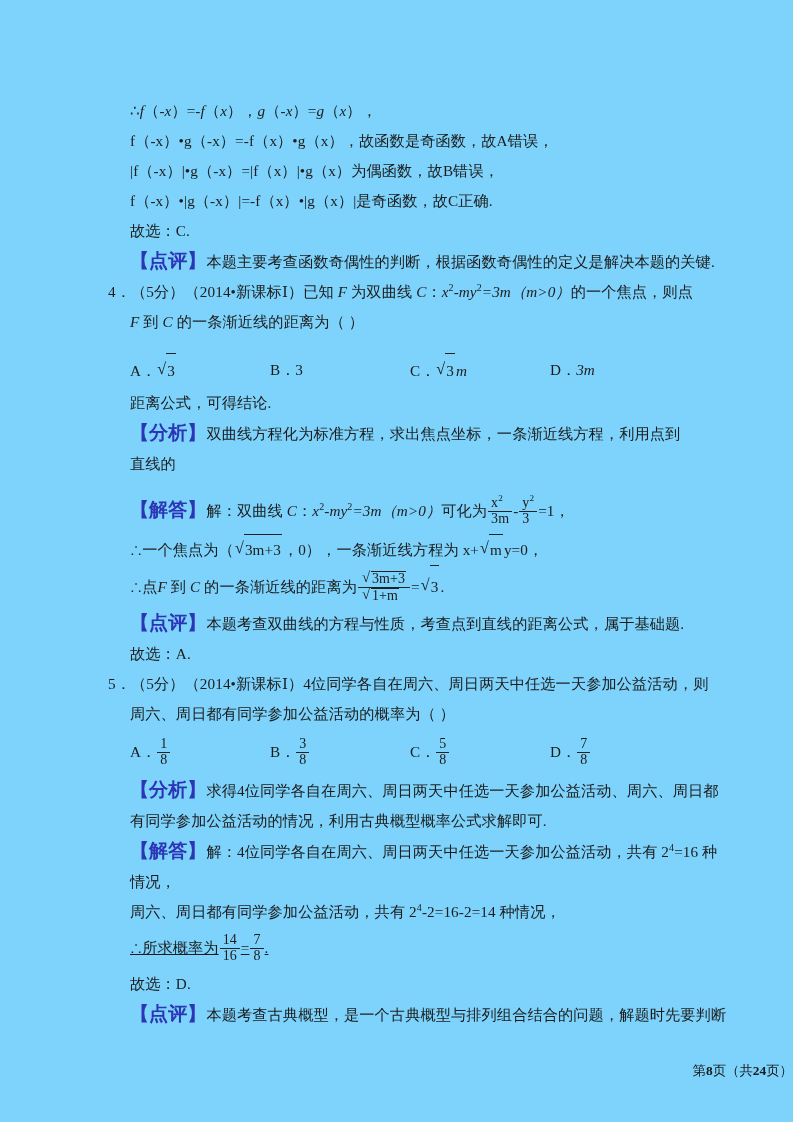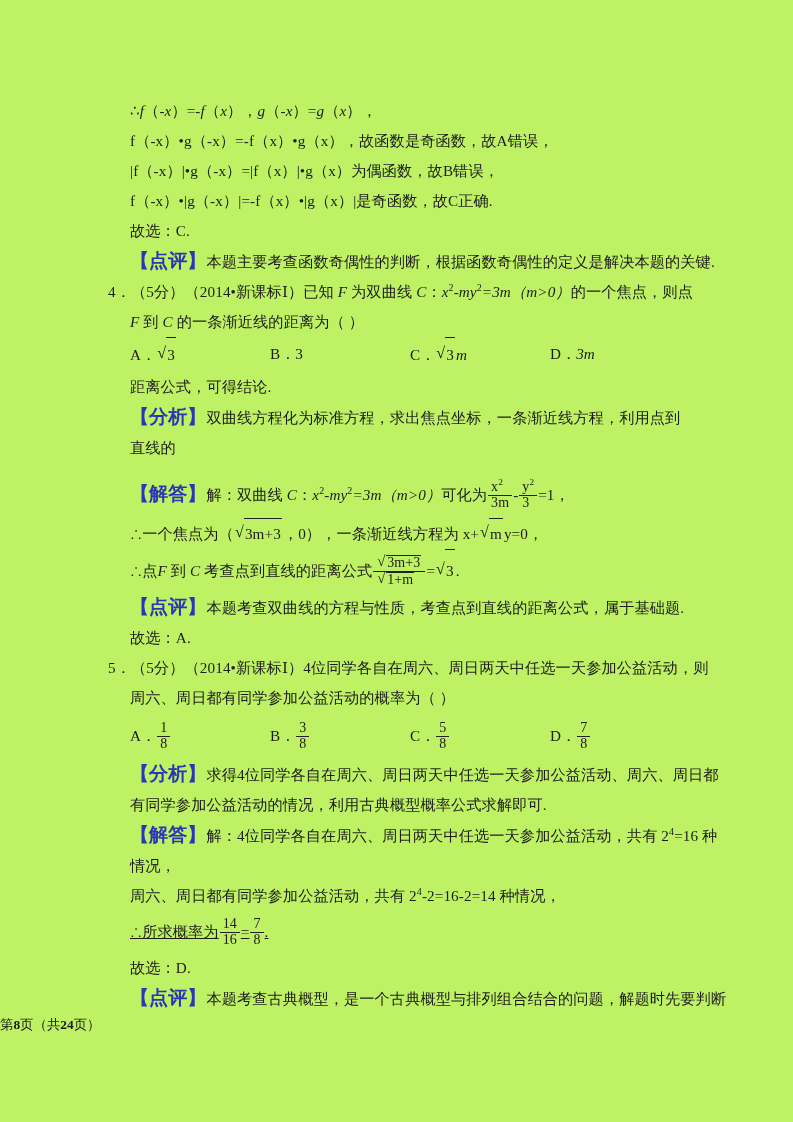--- a/index.html
+++ b/index.html
@@ -13,21 +13,21 @@
     position: relative;
     font-family: "Liberation Serif", "DejaVu Serif", serif;
     color: #1a1a1a;
     overflow: hidden;
   }
   .page {
     position: absolute;
     left: 0; top: 0;
     width: 793px;
     height: 1122px;
-    background: #bef264;
+    background: #7dd3fc;
   }
   .content {
     position: absolute;
     left: 108px;
     top: 96px;
     width: 580px;
   }
   .ln {
     font-size: 15.2px;
     line-height: 30px;
@@ -105,23 +105,23 @@
     width: 25%;
     white-space: nowrap;
   }
   .opt-lbl { font-family: "Liberation Serif", serif; }
 
   .tall { line-height: 46px; }
 
   .footer {
     position: absolute;
     left: 0;
-    top: 1016px;
+    top: 1062px;
     width: 793px;
-    text-align: left;
+    text-align: right;
     font-size: 13.4px;
     color: #1a1a1a;
     font-family: "Liberation Serif", serif;
   }
   .footer b { font-weight: bold; }
 </style>
 </head>
 <body>
 
 <div class="page">
@@ -140,21 +140,21 @@
       <span class="tag">【点评】</span><span>本题主要考查函数奇偶性的判断，根据函数奇偶性的定义是解决本题的关键.</span>
     </div>
 
     <div class="ln">
       <span>4</span>．<span>（5分）</span><span>（2014•新课标Ⅰ）</span><span>已知</span> <i>F</i> <span>为双曲线</span> <i>C</i><span>：</span><i>x</i><sup>2</sup><span>-</span><i>my</i><sup>2</sup><span class="it">=3m（m&gt;0）</span><span>的一个焦点，则点</span>
     </div>
     <div class="ln indent">
       <i>F</i> <span>到</span> <i>C</i> <span>的一条渐近线的距离为（      ）</span>
     </div>
 
-    <div class="opts indent" style="line-height:34px;">
+    <div class="opts indent" style="line-height:34px;margin-top:16px;">
       <div class="opt">
         <span class="opt-lbl">A．</span><span class="sqrt"><span class="rad">3</span></span>
       </div>
       <div class="opt">
         <span class="opt-lbl">B．</span><span>3</span>
       </div>
       <div class="opt">
         <span class="opt-lbl">C．</span><span class="sqrt"><span class="rad">3</span></span><i>m</i>
       </div>
       <div class="opt">
@@ -171,21 +171,21 @@
 
     <div class="ln indent tall">
       <span class="tag">【解答】</span><span>解：双曲线</span> <i>C</i><span>：</span><i>x</i><sup>2</sup><span>-</span><i>my</i><sup>2</sup><span class="it">=3m（m&gt;0）</span><span>可化为</span><span class="frac"><span class="n"><span>x</span><sup>2</sup></span><span class="d">3m</span></span><span>-</span><span class="frac"><span class="n"><span>y</span><sup>2</sup></span><span class="d">3</span></span><span>=1，</span>
     </div>
 
     <div class="ln indent">
       <span>∴一个焦点为（</span><span class="sqrt"><span class="rad">3m+3</span></span><span>，0），一条渐近线方程为 x+</span><span class="sqrt"><span class="rad">m</span></span><span>y=0，</span>
     </div>
 
     <div class="ln indent" style="line-height:42px;">
-      <span>∴点</span><i>F</i> <span>到</span> <i>C</i> <span>考查点到直线的距离公式</span><span class="frac"><span class="n"><span class="sqrt"><span class="rad">3m+3</span></span></span><span class="d"><span class="sqrt"><span class="rad">1+m</span></span></span></span><span>=</span><span class="sqrt"><span class="rad">3</span></span><span>.</span>
+      <span>∴点</span><i>F</i> <span>到</span> <i>C</i> <span>的一条渐近线的距离为</span><span class="frac"><span class="n"><span class="sqrt"><span class="rad">3m+3</span></span></span><span class="d"><span class="sqrt"><span class="rad">1+m</span></span></span></span><span>=</span><span class="sqrt"><span class="rad">3</span></span><span>.</span>
     </div>
 
     <div class="ln indent">
       <span class="tag">【点评】</span><span>本题考查双曲线的方程与性质，考查点到直线的距离公式，属于基础题.</span>
     </div>
 
     <div class="ln indent">故选：A.</div>
 
     <div class="ln">
       <span>5</span>．<span>（5分）</span><span>（2014•新课标Ⅰ）</span><span>4位同学各自在周六、周日两天中任选一天参加公益活动，则</span>

